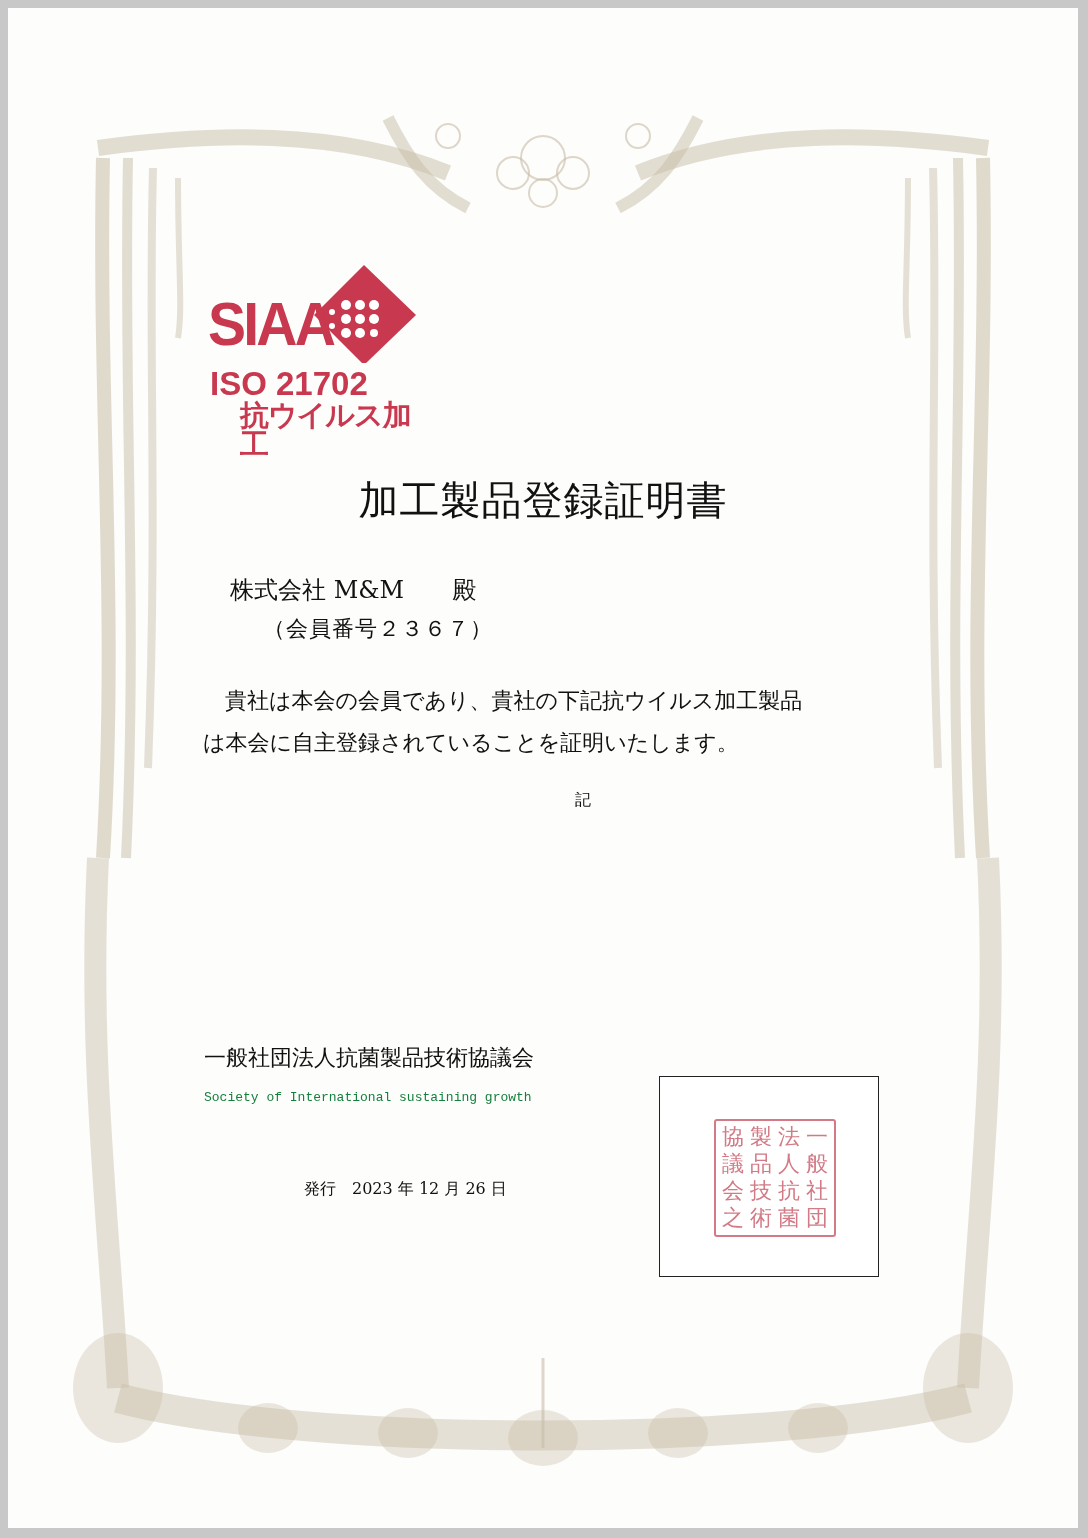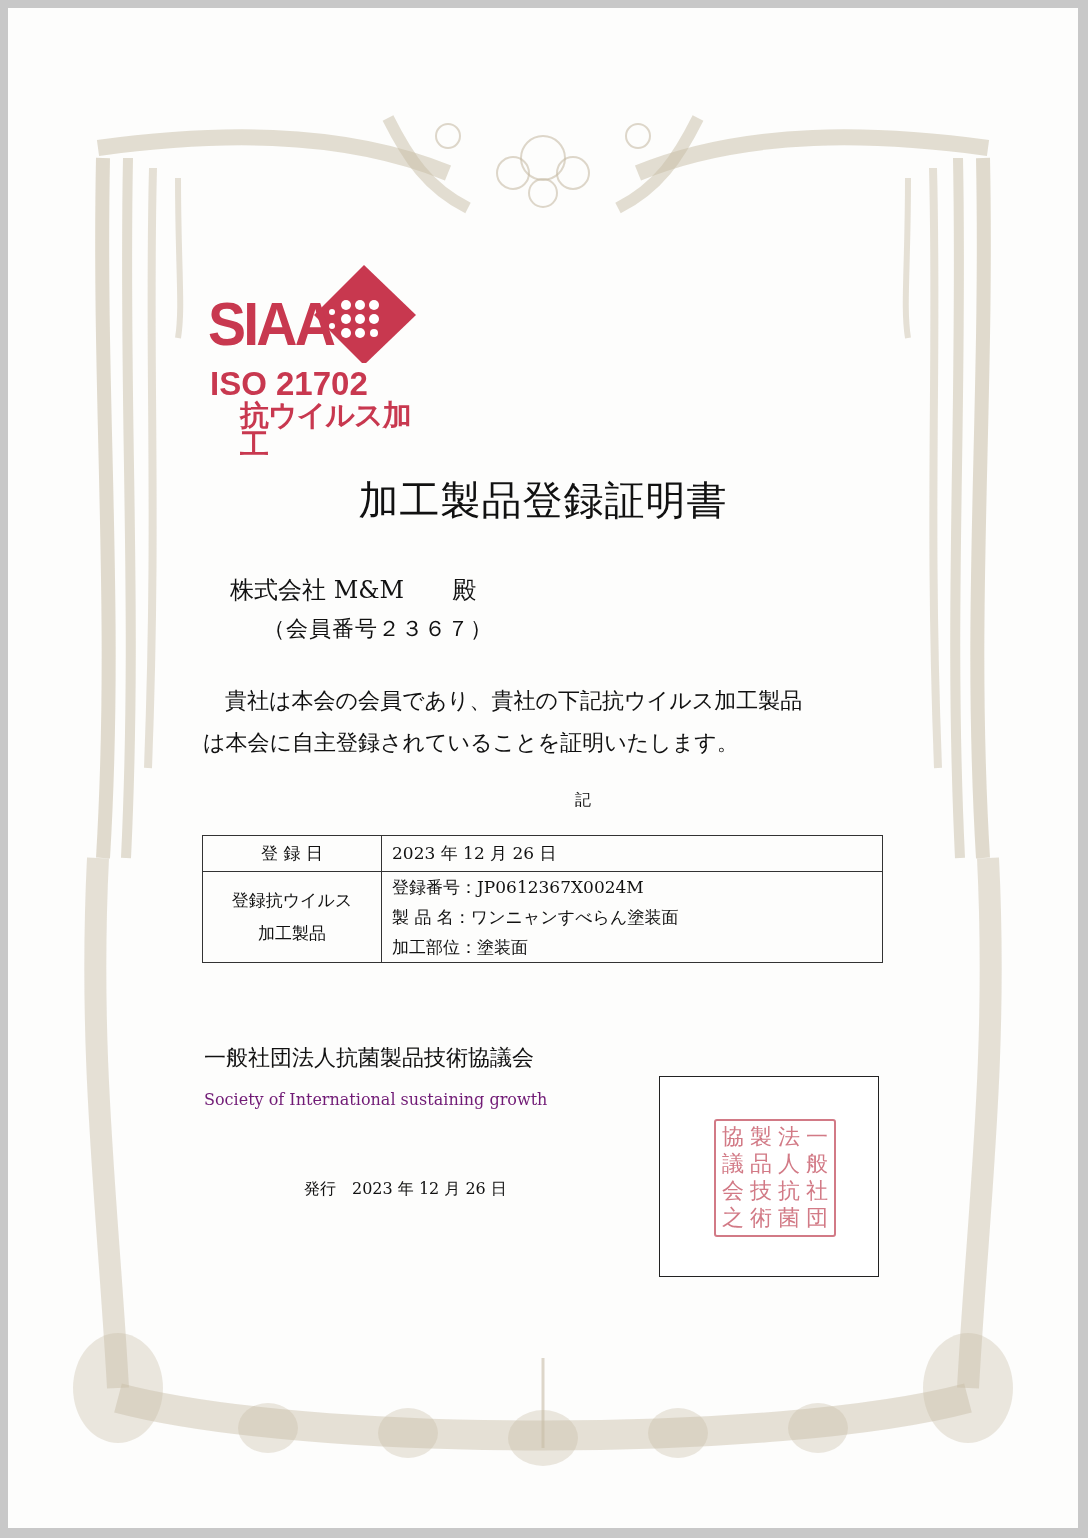--- a/index.html
+++ b/index.html
@@ -41,21 +41,21 @@
     position: absolute; left: 194px; top: 827px; width: 681px;
     border-collapse: collapse; font-size: 17px; color: #111;
   }
   table.reg td { border: 1.5px solid #333; padding: 0; }
   table.reg td.lbl { width: 178px; text-align: center; }
   table.reg td.val { padding-left: 10px; }
   table.reg tr.r1 td { height: 35px; }
   table.reg .vline { display: block; line-height: 30px; }
   table.reg td.lbl2 { line-height: 33px; }
   .org-jp { position: absolute; left: 196px; top: 1035px; font-size: 22px; color: #111; }
-  .org-en1 { position: absolute; left: 196px; top: 1082px; font-size: 16px; color: #701a75; }
+  .org-en1 { position: absolute; left: 196px; top: 1082px; font-size: 13px; color: #15803d; font-family: Liberation Mono, monospace; }
   .org-en2 { position: absolute; left: 219px; top: 1110px; font-size: 19px; color: #111; }
   .issue { position: absolute; left: 296px; top: 1171px; font-size: 16px; color: #111; }
   .issue .d { margin-left: 16px; }
   .seal-box {
     position: absolute; left: 651px; top: 1068px; width: 218px; height: 199px;
     border: 1.5px solid #222; background: #fff;
   }
   .seal {
     position: absolute; left: 54px; top: 42px; width: 118px; height: 114px;
     border: 2px solid #d27a86; border-radius: 3px;
@@ -143,39 +143,20 @@
   </div>
   <div class="member-no">（会員番号２３６７）</div>
 
   <div class="body-text">
     <span class="l1">貴社は本会の会員であり、貴社の下記抗ウイルス加工製品</span>
     <span>は本会に自主登録されていることを証明いたします。</span>
   </div>
 
   <div class="ki">記</div>
 
-  <table class="reg">
-    <tbody>
-        <tr class="r1">
-      <td class="lbl">登 録 日</td>
-      <td class="val">2023 年 12 月 26 日</td>
-    </tr>
-    <tr>
-      <td class="lbl lbl2">
-        <span style="display:block">登録抗ウイルス</span>
-        <span style="display:block">加工製品</span>
-      </td>
-      <td class="val">
-        <span class="vline">登録番号：JP0612367X0024M</span>
-        <span class="vline">製 品 名：ワンニャンすべらん塗装面</span>
-        <span class="vline">加工部位：塗装面</span>
-      </td>
-    </tr>
-  </tbody>
-    </table>
 
   <div class="org-jp">一般社団法人抗菌製品技術協議会</div>
   <div class="org-en1">Society of International sustaining growth</div>
   <div class="issue">
     <span>発行</span><span class="d">2023 年 12 月 26 日</span>
   </div>
 
   <div class="seal-box">
     <div class="seal">
       <div class="seal-grid">

